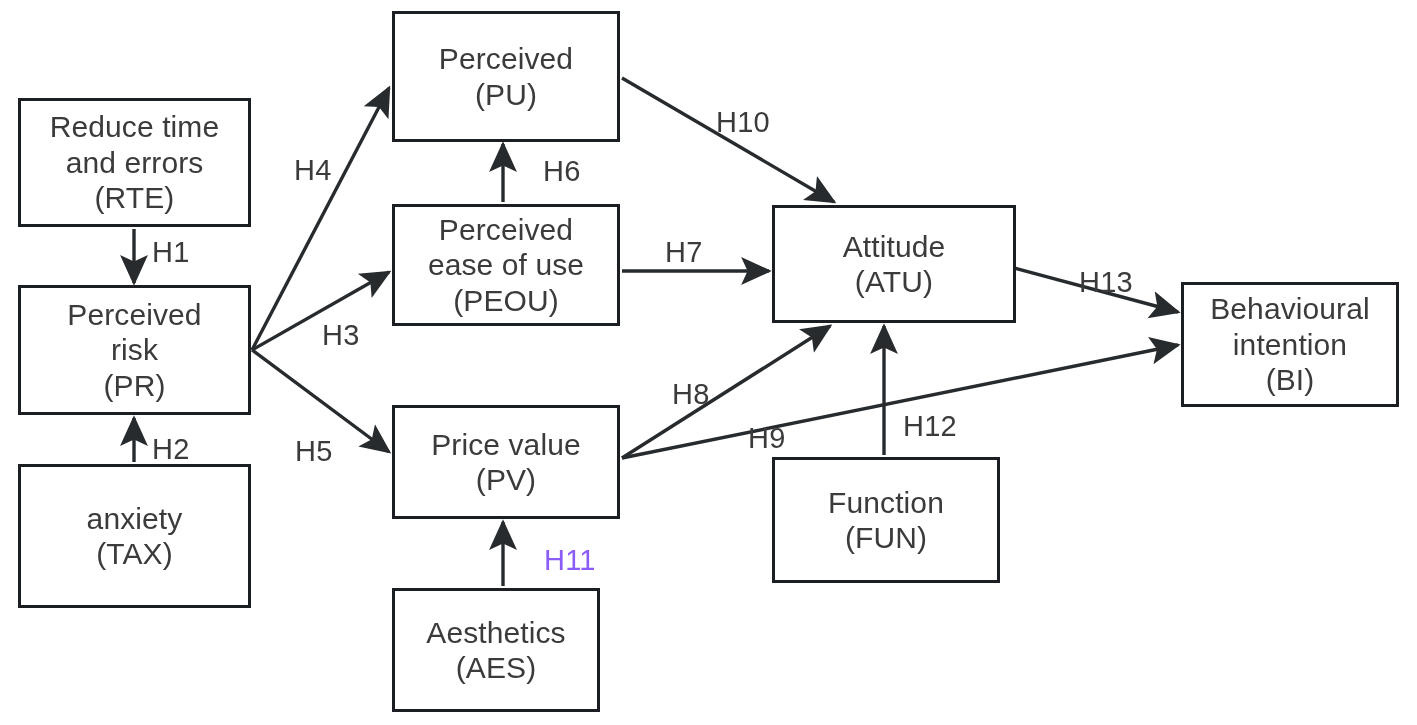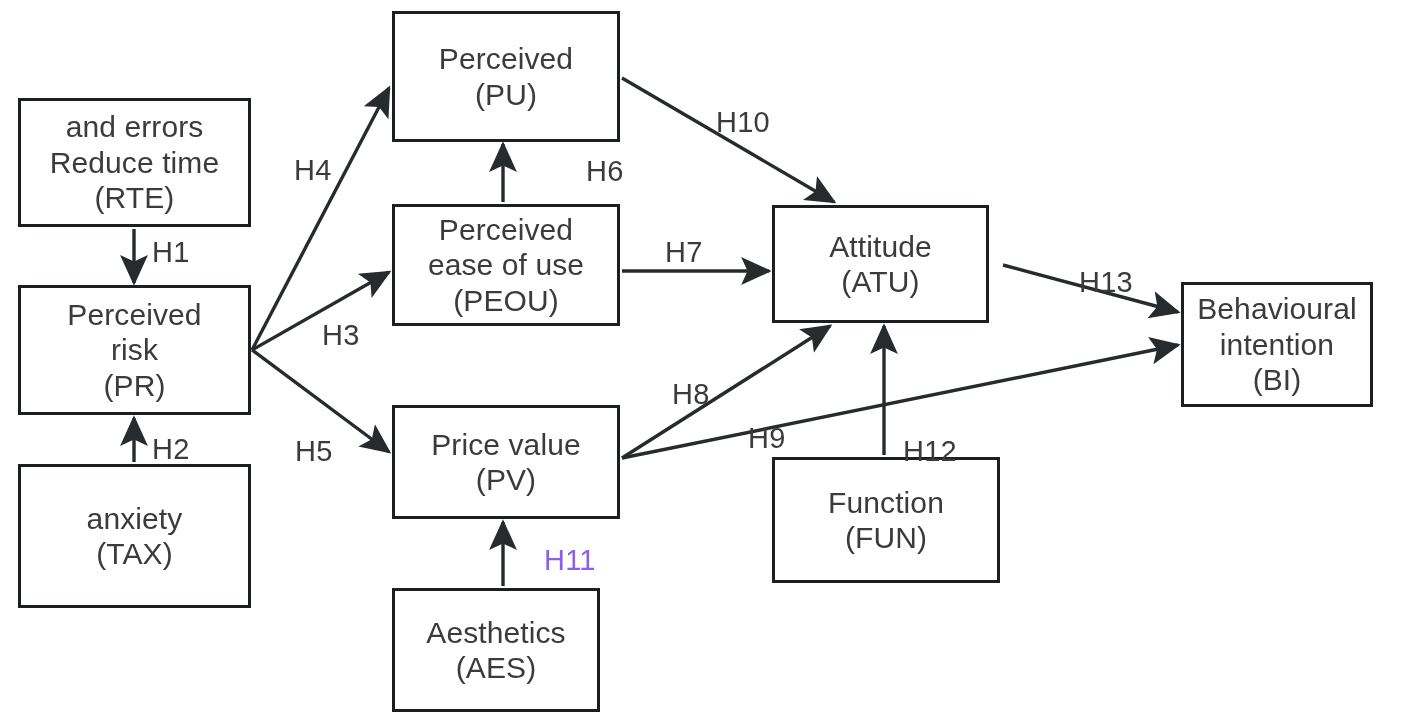--- a/index.html
+++ b/index.html
@@ -76,22 +76,22 @@
         <line x1="622" y1="458" x2="1178" y2="345" stroke="#272b2e" stroke-width="3.4" marker-end="url(#arrowhead)"></line>
         <line x1="622" y1="78" x2="834" y2="202" stroke="#272b2e" stroke-width="3.4" marker-end="url(#arrowhead)"></line>
         <line x1="503" y1="586" x2="503" y2="522" stroke="#272b2e" stroke-width="3.4" marker-end="url(#arrowhead)"></line>
         <line x1="884" y1="455" x2="884" y2="326" stroke="#272b2e" stroke-width="3.4" marker-end="url(#arrowhead)"></line>
         <line x1="1003" y1="265" x2="1178" y2="312" stroke="#272b2e" stroke-width="3.4" marker-end="url(#arrowhead)"></line>
       </g>
   </svg>
 
   <div id="node-layer">
       <div class="node" style="left: 18px; top: 98px; width: 233px; height: 129px; border-color: rgb(27, 31, 35); color: rgb(59, 59, 59);">
+        <span class="ln">Reduce time</span>
         <span class="ln">and errors</span>
-        <span class="ln">Reduce time</span>
         <span class="ln">(RTE)</span>
       </div>
       <div class="node" style="left: 18px; top: 285px; width: 233px; height: 130px; border-color: rgb(27, 31, 35); color: rgb(59, 59, 59);">
         <span class="ln">Perceived</span>
         <span class="ln">risk</span>
         <span class="ln">(PR)</span>
       </div>
       <div class="node" style="left: 18px; top: 464px; width: 233px; height: 144px; border-color: rgb(27, 31, 35); color: rgb(59, 59, 59);">
         <span class="ln">anxiety</span>
         <span class="ln">(TAX)</span>
@@ -106,43 +106,43 @@
         <span class="ln">(PEOU)</span>
       </div>
       <div class="node" style="left: 392px; top: 405px; width: 228px; height: 114px; border-color: rgb(27, 31, 35); color: rgb(59, 59, 59);">
         <span class="ln">Price value</span>
         <span class="ln">(PV)</span>
       </div>
       <div class="node" style="left: 392px; top: 588px; width: 208px; height: 124px; border-color: rgb(27, 31, 35); color: rgb(59, 59, 59);">
         <span class="ln">Aesthetics</span>
         <span class="ln">(AES)</span>
       </div>
-      <div class="node" style="left: 772px; top: 205px; width: 217px; height: 118px; border-color: rgb(27, 31, 35); color: rgb(59, 59, 59);">
+      <div class="node" style="left: 772px; top: 205px; width: 244px; height: 118px; border-color: rgb(27, 31, 35); color: rgb(59, 59, 59);">
         <span class="ln">Attitude</span>
         <span class="ln">(ATU)</span>
       </div>
       <div class="node" style="left: 772px; top: 457px; width: 228px; height: 126px; border-color: rgb(27, 31, 35); color: rgb(59, 59, 59);">
         <span class="ln">Function</span>
         <span class="ln">(FUN)</span>
       </div>
-      <div class="node" style="left: 1181px; top: 282px; width: 192px; height: 125px; border-color: rgb(27, 31, 35); color: rgb(59, 59, 59);">
+      <div class="node" style="left: 1181px; top: 282px; width: 218px; height: 125px; border-color: rgb(27, 31, 35); color: rgb(59, 59, 59);">
         <span class="ln">Behavioural</span>
         <span class="ln">intention</span>
         <span class="ln">(BI)</span>
       </div>
     </div>
   <div id="label-layer">
       <div class="edge-label" style="left: 152px; top: 238px; color: rgb(59, 59, 59);">H1</div>
       <div class="edge-label" style="left: 152px; top: 435px; color: rgb(59, 59, 59);">H2</div>
       <div class="edge-label" style="left: 322px; top: 321px; color: rgb(59, 59, 59);">H3</div>
       <div class="edge-label" style="left: 294px; top: 156px; color: rgb(59, 59, 59);">H4</div>
       <div class="edge-label" style="left: 295px; top: 437px; color: rgb(59, 59, 59);">H5</div>
-      <div class="edge-label" style="left: 543px; top: 157px; color: rgb(59, 59, 59); margin-left: 43px;">H6</div>
+      <div class="edge-label" style="left: 543px; top: 157px; color: rgb(59, 59, 59);">H6</div>
       <div class="edge-label" style="left: 665px; top: 238px; color: rgb(59, 59, 59);">H7</div>
       <div class="edge-label" style="left: 672px; top: 380px; color: rgb(59, 59, 59);">H8</div>
       <div class="edge-label" style="left: 748px; top: 424px; color: rgb(59, 59, 59);">H9</div>
       <div class="edge-label" style="left: 716px; top: 108px; color: rgb(59, 59, 59);">H10</div>
       <div class="edge-label" style="left: 544px; top: 546px; color: #8b5cf6;">H11</div>
-      <div class="edge-label" style="left: 903px; top: 437px; color: rgb(59, 59, 59);">H12</div>
+      <div class="edge-label" style="left: 903px; top: 412px; color: rgb(59, 59, 59);">H12</div>
       <div class="edge-label" style="left: 1079px; top: 268px; color: rgb(59, 59, 59);">H13</div>
     </div>
 
 </div>
 
 </body></html>

